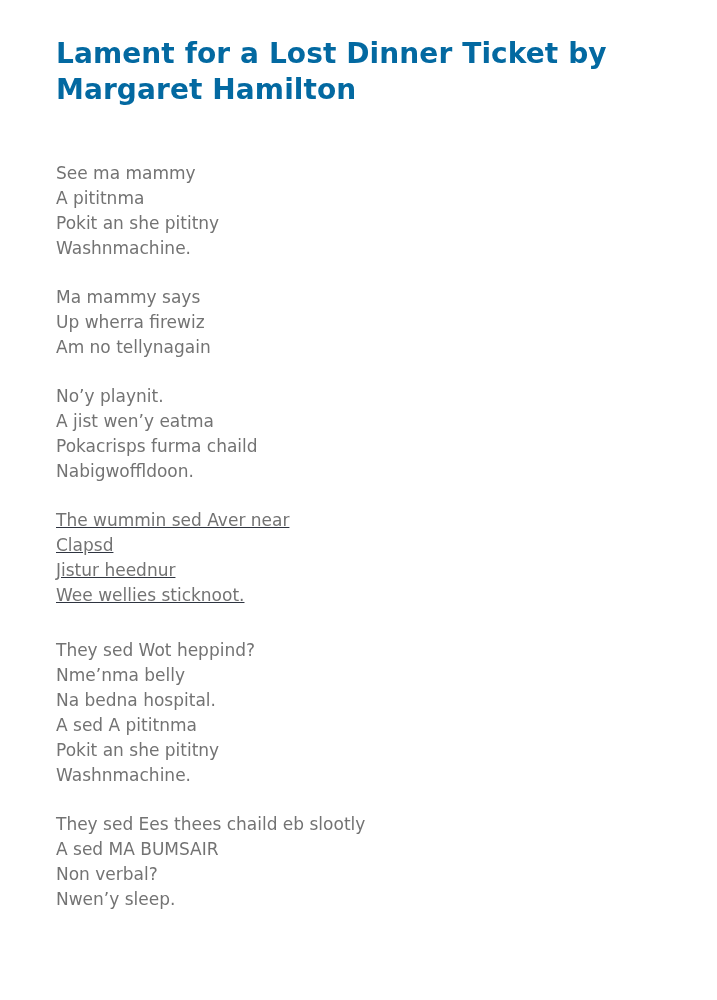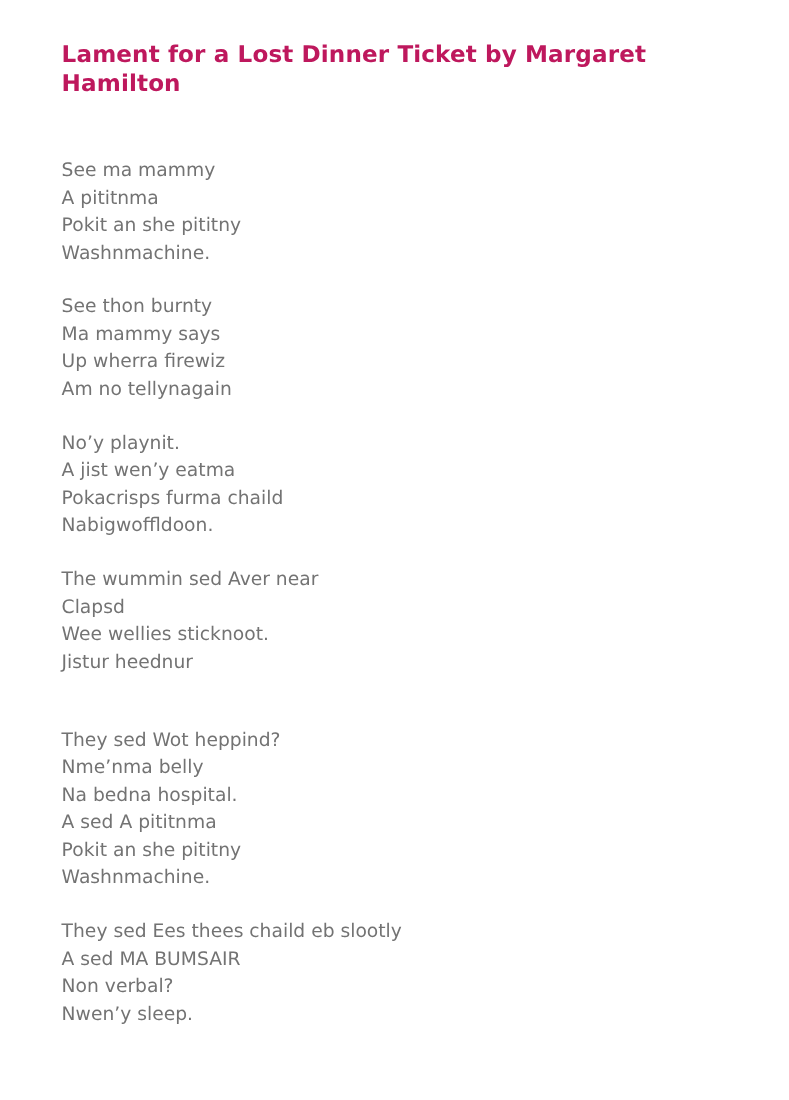--- a/index.html
+++ b/index.html
@@ -15,32 +15,33 @@
     overflow: hidden;
   }
   .page {
     box-sizing: border-box;
     width: 717px;
     height: 1000px;
     padding: 36px 56px 0 56px;
     background: #ffffff;
   }
   .poem-title {
-    font-size: 21px;
+    font-size: 28px;
     font-weight: bold;
-    color: #be185d;
+    color: #0369a1;
     letter-spacing: 0.1px;
     margin: 0 0 52px 0;
     line-height: 1.3;
   }
   .stanza {
     margin: 0 0 24px 0;
   }
   .stanza.extra-gap {
-    margin-bottom: 46px;
+    margin-bottom: 30px;
+    text-decoration: underline;
   }
   .line {
     font-size: 17px;
     line-height: 25px;
     color: #737373;
     white-space: pre-wrap;
   }
 </style>
 </head>
 <body>
@@ -48,36 +49,35 @@
 <div class="page">
   <h1 class="poem-title">Lament for a Lost Dinner Ticket by Margaret Hamilton</h1>
   <div class="poem-body">
       <div class="stanza">
         <div class="line">See ma mammy</div>
         <div class="line">A pititnma</div>
         <div class="line">Pokit an she pititny</div>
         <div class="line">Washnmachine.</div>
       </div>
       <div class="stanza">
-        <div class="line">See thon burnty</div>
         <div class="line">Ma mammy says</div>
         <div class="line">Up wherra firewiz</div>
         <div class="line">Am no tellynagain</div>
       </div>
       <div class="stanza">
         <div class="line">No’y playnit.</div>
         <div class="line">A jist wen’y eatma</div>
         <div class="line">Pokacrisps furma chaild</div>
         <div class="line">Nabigwoffldoon.</div>
       </div>
       <div class="stanza extra-gap">
         <div class="line">The wummin sed Aver near</div>
         <div class="line">Clapsd</div>
+        <div class="line">Jistur heednur</div>
         <div class="line">Wee wellies sticknoot.</div>
-        <div class="line">Jistur heednur</div>
       </div>
       <div class="stanza">
         <div class="line">They sed Wot heppind?</div>
         <div class="line">Nme’nma belly</div>
         <div class="line">Na bedna hospital.</div>
         <div class="line">A sed A pititnma</div>
         <div class="line">Pokit an she pititny</div>
         <div class="line">Washnmachine.</div>
       </div>
       <div class="stanza">

